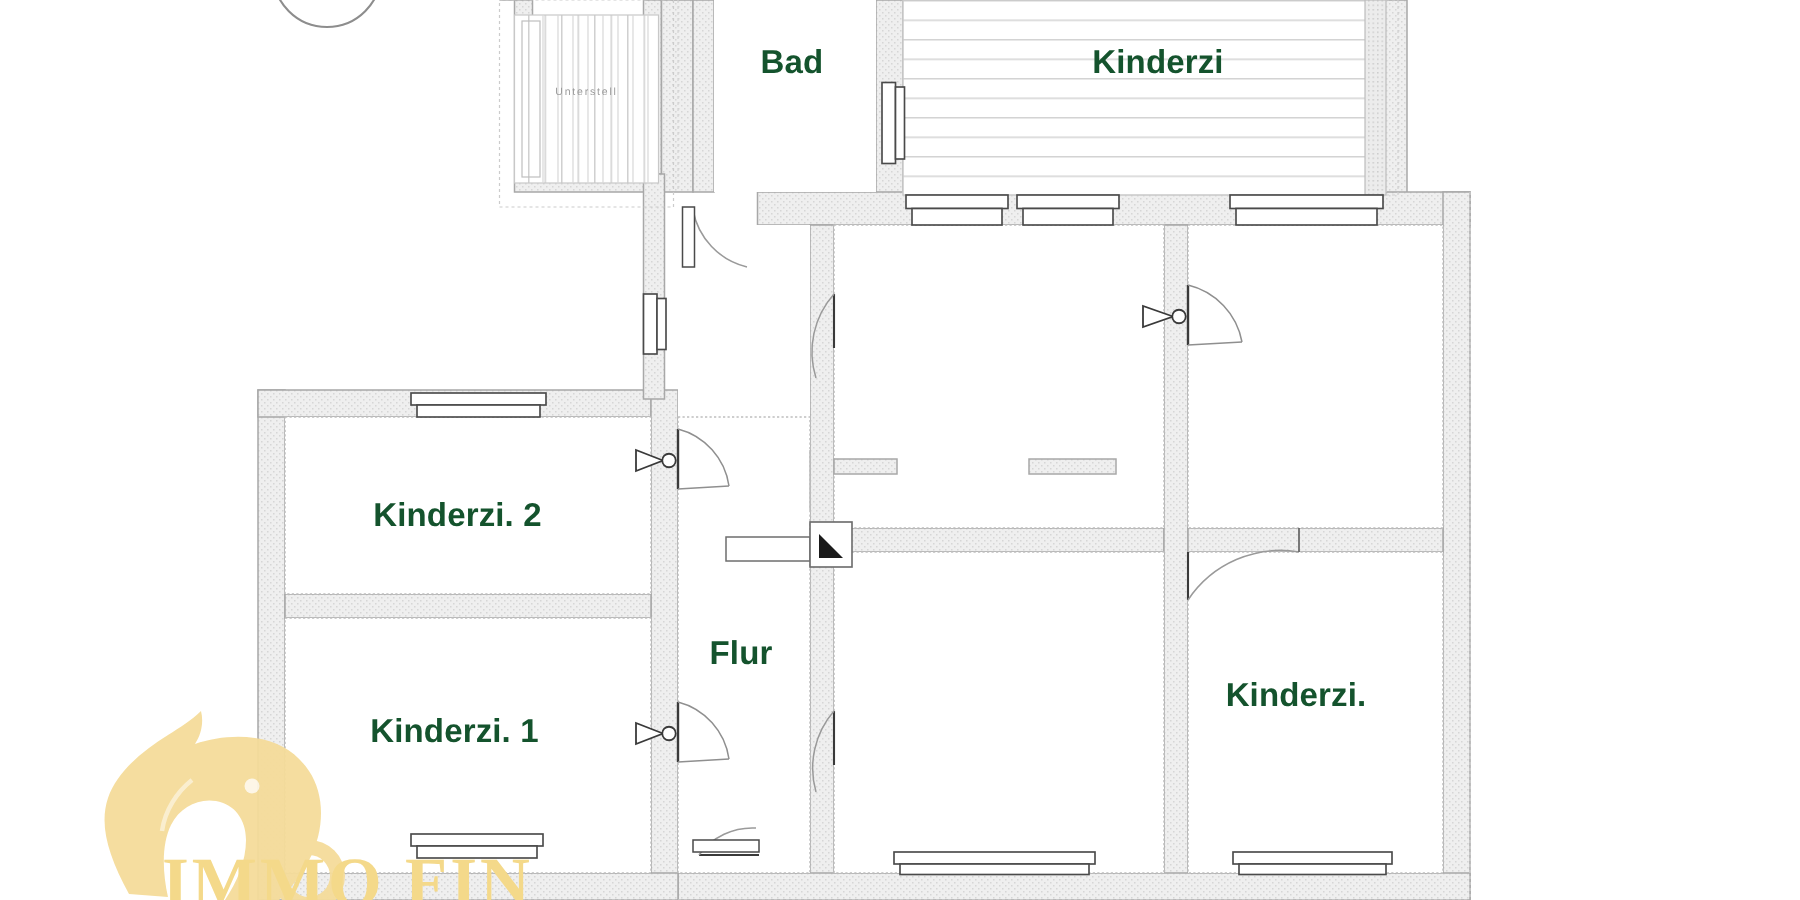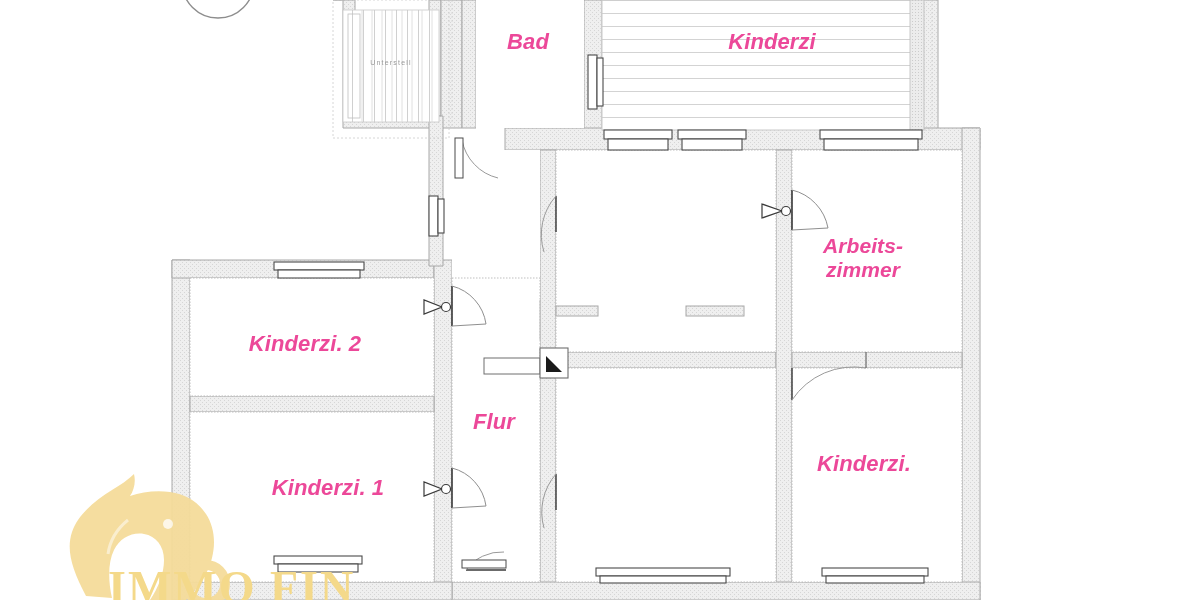--- a/index.html
+++ b/index.html
@@ -24,28 +24,27 @@
     left: 0;
     top: 0;
     width: 1200px;
     height: 600px;
     display: block;
   }
   .room-label {
     position: absolute;
     font-family: "Liberation Sans", sans-serif;
     font-weight: bold;
-    color: #ec4899;
+    color: #14532d;
     white-space: pre;
     text-align: center;
     line-height: 1.12;
     letter-spacing: 0.1px;
     transform: translate(-50%, -50%);
     pointer-events: none;
-    font-style: italic;
   }
   .lbl-big { font-size: 22px; }
   .lbl-mid { font-size: 21px; }
   .tiny-label {
     position: absolute;
     font-family: "Liberation Sans", sans-serif;
     font-size: 7px;
     color: #9a9a9a;
     letter-spacing: 1.2px;
     transform: translate(-50%, -50%);
@@ -295,28 +294,26 @@
       <line x1="452" y1="0" x2="452" y2="128"></line>
       <line x1="172" y1="600" x2="980" y2="600"></line>
     </g>
   </svg>
 
   <div class="room-label lbl-big" style="left:528px; top:42px;">Bad</div>
 
   <div class="room-label lbl-big" style="left:772px; top:42px;">Kinderzi</div>
 
 
-  <div class="room-label lbl-mid" style="left:863px; top:258px;">Arbeits-
-zimmer</div>
 
   <div class="room-label lbl-big" style="left:305px; top:344px;">Kinderzi. 2</div>
 
-  <div class="room-label lbl-big" style="left:328px; top:488px;">Kinderzi. 1</div>
-
-  <div class="room-label lbl-big" style="left:494px; top:422px;">Flur</div>
+  <div class="room-label lbl-big" style="left:303px; top:488px;">Kinderzi. 1</div>
+
+  <div class="room-label lbl-big" style="left:494px; top:436px;">Flur</div>
 
 
   <div class="room-label lbl-big" style="left:864px; top:464px;">Kinderzi.</div>
 
   <div class="tiny-label" style="left:391px; top:62px;">Unterstell</div>
 
   <svg id="watermark" viewBox="0 0 460 140">
     <g fill="#f5dc9a">
       <path d="M86 130 C 72 104, 66 84, 72 66 C 78 48, 96 34, 112 24
                C 120 19, 128 14, 134 8

